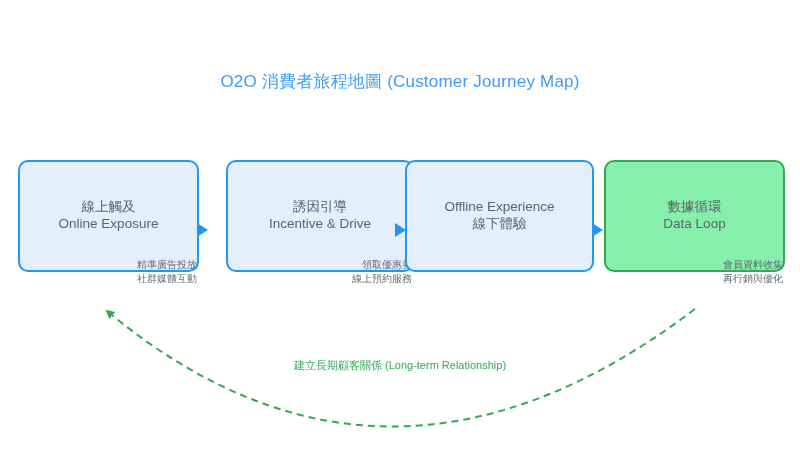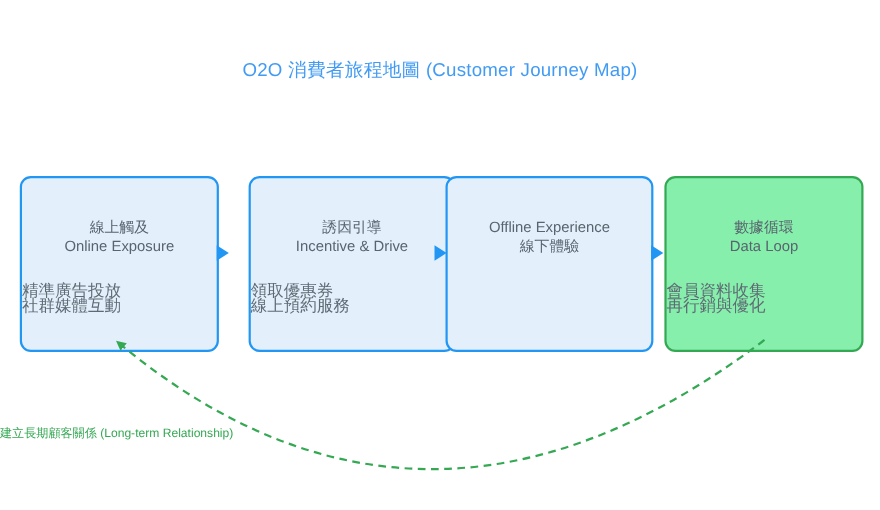--- a/index.html
+++ b/index.html
@@ -9,34 +9,34 @@
   .canvas {
     position: relative;
     width: 800px;
     height: 464px;
     background: #ffffff;
     overflow: hidden;
   }
 
   .diagram-title {
     position: absolute;
-    top: 52px;
+    top: 70px;
     left: 0;
     width: 800px;
     text-align: center;
     font-size: 17px;
     font-weight: 500;
     letter-spacing: 0.2px;
     color: #419BF4;
   }
 
   .stage-card {
     position: absolute;
     top: 160px;
-    height: 160px;
+    height: 112px;
     border-radius: 10px;
     border: 2.5px solid #2196F3;
     background: #E3F0FC;
   }
   .stage-card.green {
     border-color: #34A853;
     background: #86efac;
   }
   .card-1 { left: 18px;  width: 181px; }
   .card-2 { left: 226px; width: 188px; }
@@ -52,22 +52,22 @@
     font-size: 13.5px;
     line-height: 17px;
     font-weight: 500;
     color: #59646E;
   }
   .stage-detail {
     position: absolute;
     top: 96px;
     left: 0;
     width: 100%;
-    text-align: left;
-    font-size: 15px;
+    text-align: right;
+    font-size: 10px;
     line-height: 14px;
     color: #5F6B74;
   }
 
   .flow-arrow {
     position: absolute;
     top: 223px;
     width: 0;
     height: 0;
     border-top: 7px solid transparent;
@@ -82,23 +82,24 @@
     position: absolute;
     top: 0;
     left: 0;
     width: 800px;
     height: 464px;
     pointer-events: none;
   }
 
   .loop-label {
     position: absolute;
-    top: 386px;
+    top: 358px;
     left: 0;
     width: 800px;
+    text-align: center;
     font-size: 11px;
     font-weight: 500;
     color: #34A853;
   }
 </style>
 </head>
 <body>
 
 <div class="canvas">
 

